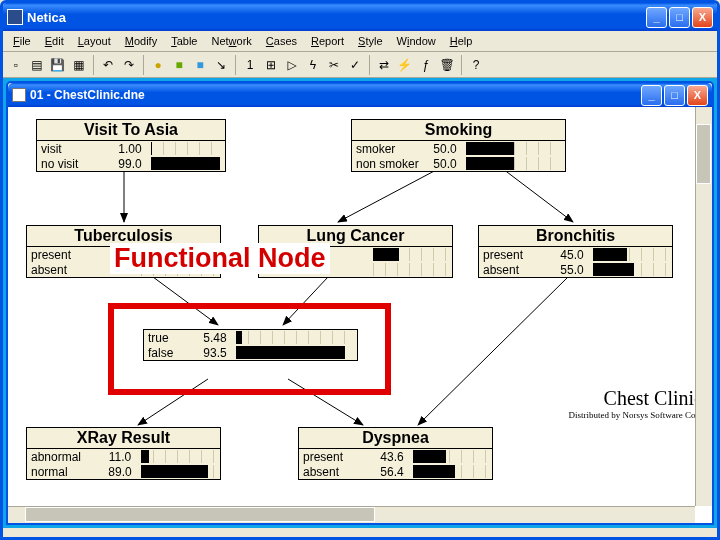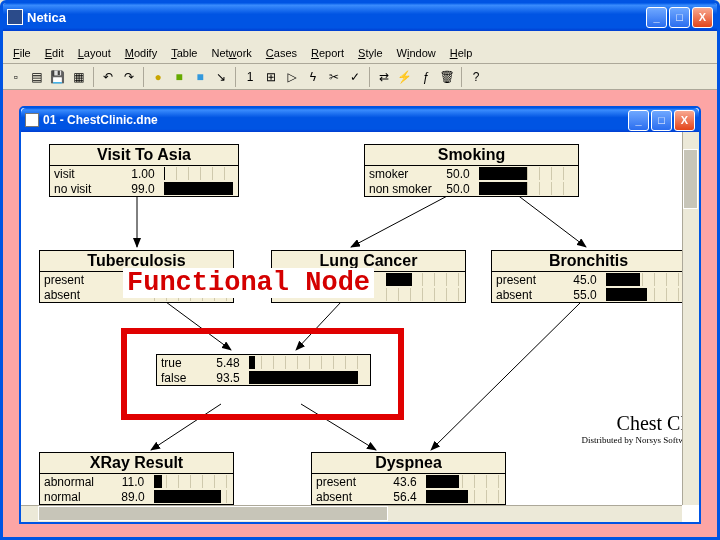--- a/index.html
+++ b/index.html
@@ -8,47 +8,47 @@
 .outer { border: 3px solid #0054e3; border-radius: 6px 6px 0 0; width: 720px; height: 540px; background: #ece9d8; overflow: hidden; }
 .titlebar { background: linear-gradient(to bottom, #0058e6 0%, #3a8cfd 8%, #0054e3 40%, #0054e3 88%, #003dd1 100%); height: 28px; display: flex; align-items: center; padding: 0 4px; color: white; font-weight: bold; font-size: 13px; }
 .titlebar-inner { background: linear-gradient(to bottom, #0058e6 0%, #3a8cfd 8%, #0054e3 40%, #0054e3 88%, #003dd1 100%); height: 24px; display: flex; align-items: center; padding: 0 4px; color: white; font-weight: bold; font-size: 12px; border-radius: 5px 5px 0 0; }
 .app-icon { width: 16px; height: 16px; background: #2b4b8a; border: 1px solid #fff; margin-right: 4px; display: inline-block; }
 .doc-icon { width: 14px; height: 14px; background: white; border: 1px solid #777; margin-right: 4px; display: inline-block; position: relative; }
 .win-btns { margin-left: auto; display: flex; gap: 2px; }
 .win-btn { width: 21px; height: 21px; border-radius: 3px; border: 1px solid #fff; display: flex; align-items: center; justify-content: center; font-size: 11px; color: white; font-weight: bold; }
 .btn-min, .btn-max { background: linear-gradient(to bottom, #6fa8ff, #2a6def); }
 .btn-close { background: linear-gradient(to bottom, #f8a991, #e3441a); }
 
-.menubar { background: #ece9d8; padding: 2px 4px; display: flex; gap: 2px; border-bottom: 1px solid #aca899; margin-top: 12px; }
+.menubar { background: #ece9d8; padding: 2px 4px; display: flex; gap: 2px; border-bottom: 1px solid #aca899; }
 .menu-item { padding: 2px 6px; cursor: default; }
 .menu-item u { text-decoration: underline; }
 
 .toolbar { background: #ece9d8; padding: 2px 4px; display: flex; gap: 3px; align-items: center; border-bottom: 1px solid #aca899; height: 26px; }
 .tool-btn { width: 18px; height: 18px; border: 1px solid transparent; display: flex; align-items: center; justify-content: center; font-size: 12px; }
 .tool-sep { width: 1px; height: 20px; background: #aca899; margin: 0 2px; }
 
-.workspace { position: relative; background: #fca5a5; padding: 16px; height: calc(100% - 84px); }
+.workspace { position: relative; background: #0ea5e9; padding: 3px; height: calc(100% - 84px); }
 .inner-window { background: white; border: 2px solid #0054e3; border-radius: 5px 5px 0 0; height: 100%; display: flex; flex-direction: column; }
 .canvas-wrap { flex: 1; position: relative; overflow: hidden; background: white; }
 .canvas { position: absolute; left: 0; top: 0; width: 706px; height: 420px; background: white; }
 
 .scrollbar-v { position: absolute; right: 0; top: 0; bottom: 17px; width: 17px; background: #ece9d8; border-left: 1px solid #aca899; }
 .scrollbar-h { position: absolute; left: 0; right: 17px; bottom: 0; height: 17px; background: #ece9d8; border-top: 1px solid #aca899; }
 .scroll-thumb-v { width: 15px; background: #c7c5b8; border: 1px solid #fff; margin: 17px 0 0 0; height: 60px; }
 .scroll-thumb-h { height: 15px; background: #c7c5b8; border: 1px solid #fff; margin-left: 17px; width: 350px; display: inline-block; }
 
 .node { position: absolute; background: #f5f0d9; border: 1px solid #000; }
 .node-title { background: #f5f0d9; text-align: center; font-weight: bold; font-size: 16px; font-family: Arial; padding: 1px 4px; border-bottom: 1px solid #000; }
 .node-row { display: flex; align-items: center; font-family: Arial; font-size: 12px; padding: 0 4px; height: 15px; }
 .node-state { width: 72px; }
 .node-val { width: 34px; text-align: center; margin-right: 4px; }
 .node-bar { flex: 1; height: 13px; position: relative; background: repeating-linear-gradient(to right, #cfc9ad 0, #cfc9ad 1px, transparent 1px, transparent 12px); }
 .node-bar-fill { height: 100%; background: #000; }
 
-.annotation { position: absolute; color: #d40000; font-weight: bold; font-family: Liberation Mono, monospace; font-size: 27px; background: white; padding: 0 4px; }
+.annotation { position: absolute; color: #d40000; font-weight: bold; font-family: Liberation Sans, sans-serif; font-size: 27px; background: white; padding: 0 4px; }
 .highlight-box { position: absolute; border: 6px solid #e00000; }
 
 .footer-text { position: absolute; font-family: "Times New Roman", serif; text-align: right; }
 
 svg.arrows { position: absolute; left: 0; top: 0; pointer-events: none; }
 </style>
 </head>
 <body>
 
 <div class="outer">

